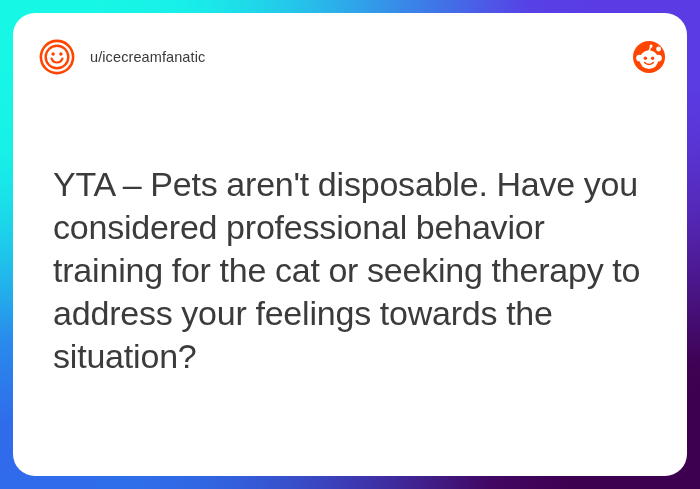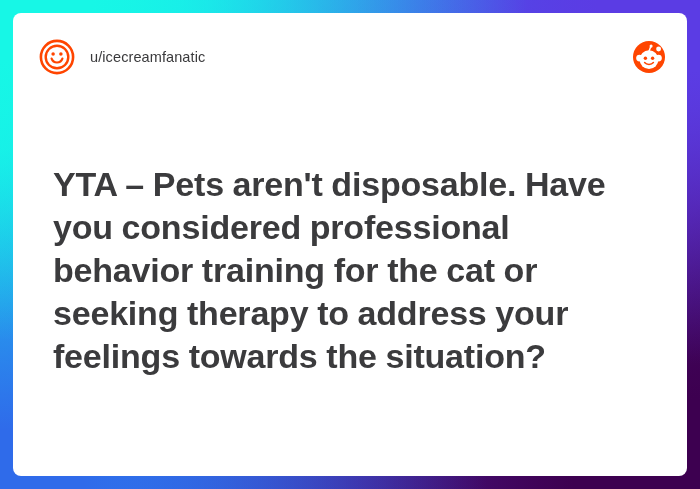--- a/index.html
+++ b/index.html
@@ -28,21 +28,21 @@
       linear-gradient(118deg, #12F5E6 0%, #1FC9F2 22%, #2F7BF0 44%, #4B45E6 64%, #5A1FB0 84%, #380047 100%);
     padding: 13px;
   }
 
   
   #card {
     position: relative;
     width: 674px;
     height: 463px;
     background: #FFFFFF;
-    border-radius: 8px;
+    border-radius: 22px;
     box-sizing: border-box;
     overflow: hidden;
   }
 
   
   #card-header {
     position: absolute;
     left: 0;
     top: 0;
     right: 0;
@@ -80,21 +80,21 @@
     position: absolute;
     left: 40px;
     right: 36px;
     top: 150px;
   }
   #post-text {
     font-size: 34px;
     line-height: 43px;
     color: #3B3B3D;
     letter-spacing: -0.2px;
-    font-weight: 700;
+    font-weight: 400;
     margin: 0;
     word-spacing: -0.5px;
   }
 </style>
 </head>
 <body>
 
 <div id="canvas">
 
   <div id="card">

